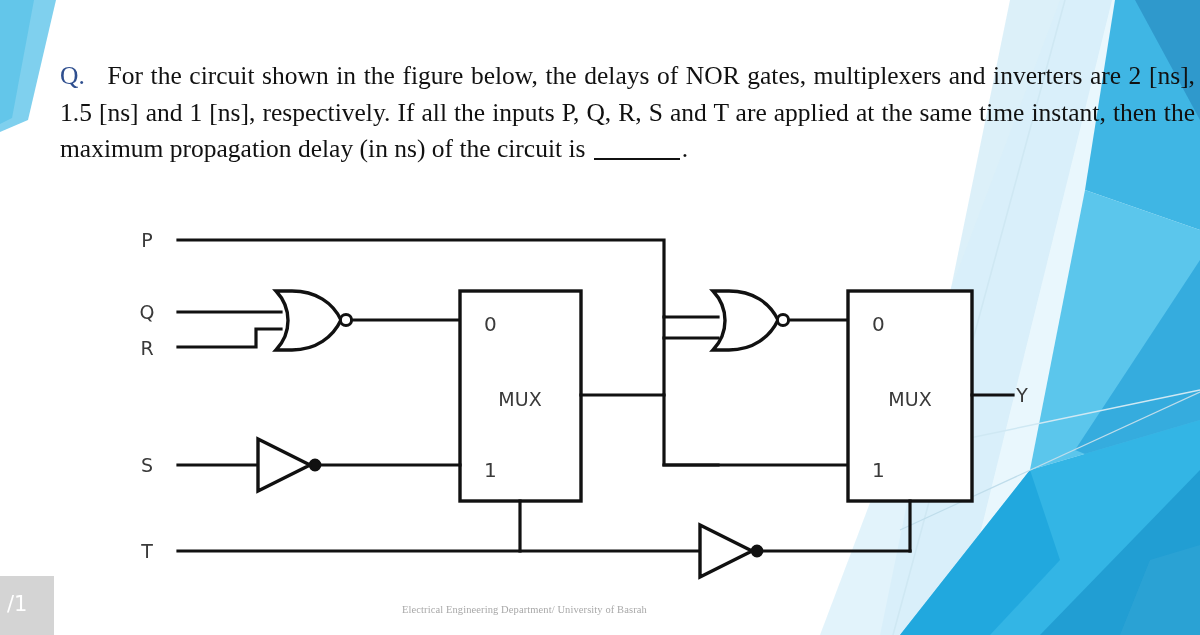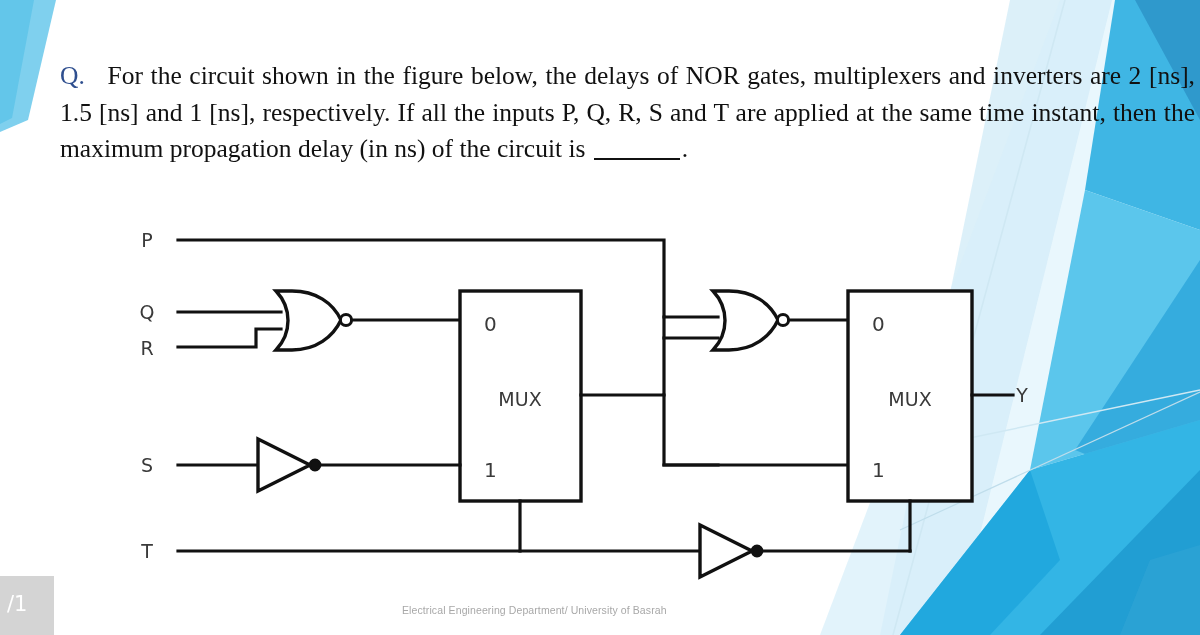--- a/index.html
+++ b/index.html
@@ -35,21 +35,21 @@
     vertical-align:-3px;
     margin:0 2px;
   }
 
   
   #circuit{position:absolute;left:0;top:195px;width:1200px;height:390px;z-index:4;}
 
   
   .footer{
     position:absolute;left:402px;top:604px;
-    font-family:Liberation Sans, sans-serif;
+    font-family:Liberation Serif, serif;
     font-size:10.5px;
     color:#a8a8a8;
     letter-spacing:0.1px;
     white-space:nowrap;
     z-index:6;
   }
   .slidenum{
     position:absolute;left:0px;top:576px;
     width:54px;height:59px;
     background:#d4d4d4;

